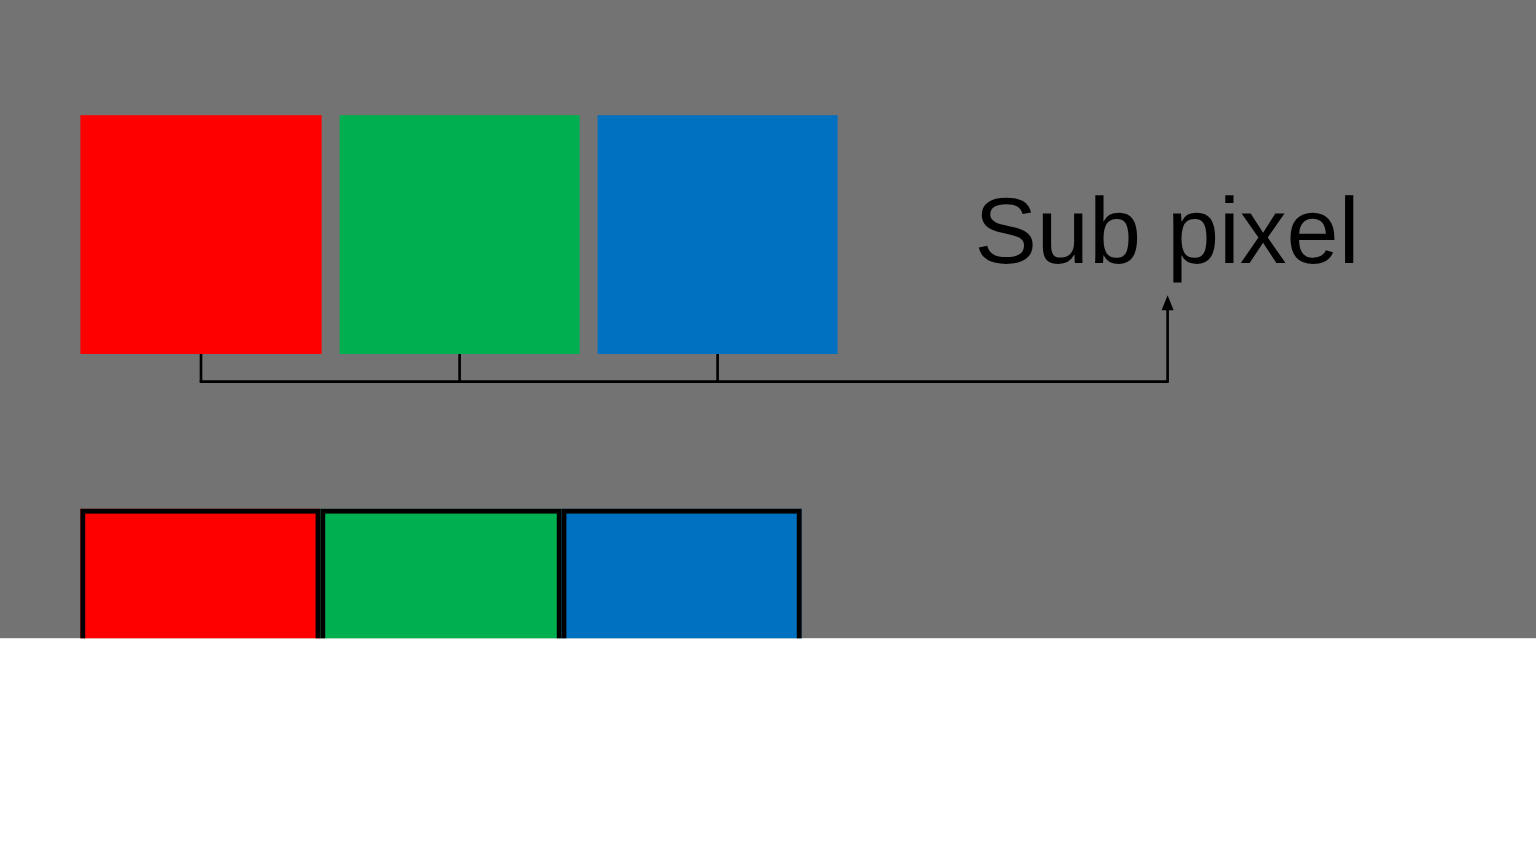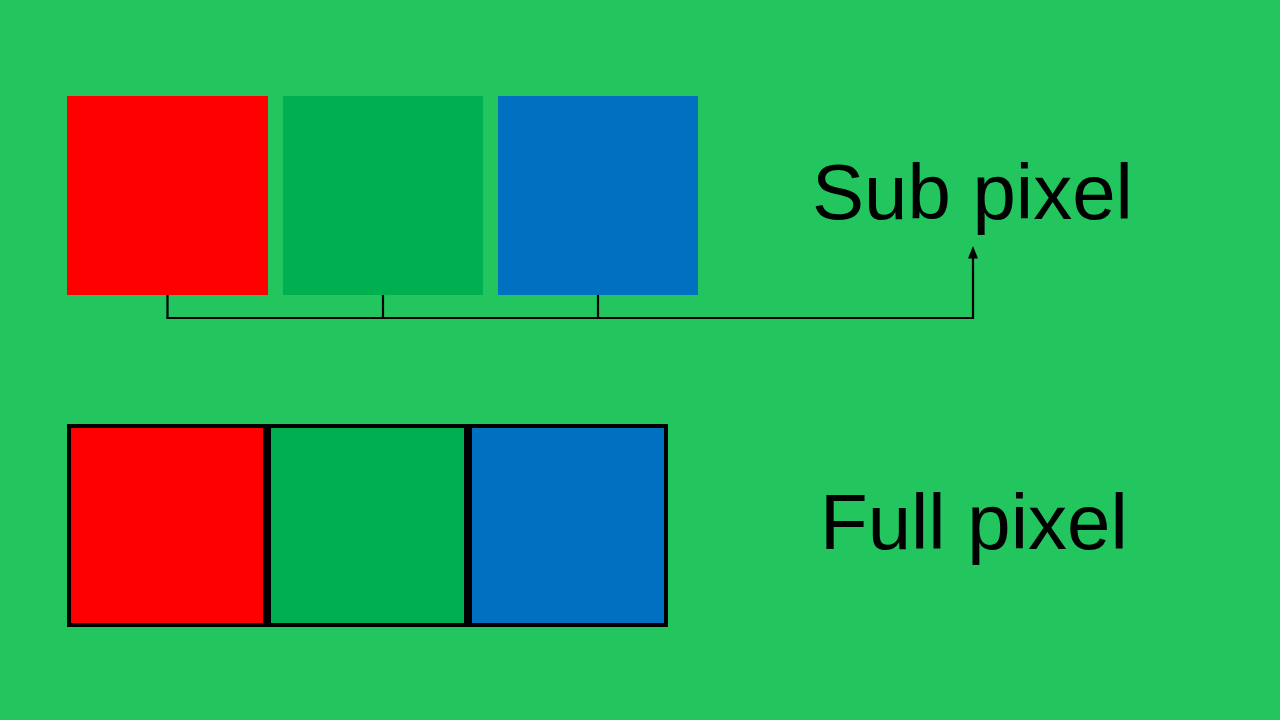--- a/index.html
+++ b/index.html
@@ -3,22 +3,22 @@
 <meta charset="utf-8">
 <style>
   html, body {
     margin: 0;
     padding: 0;
     background: #ffffff;
   }
   .canvas {
     position: relative;
     width: 1280px;
-    height: 720px;
-    background: #22c55e;
+    height: 532px;
+    background: #737373;
     overflow: hidden;
     font-family: "Liberation Sans", sans-serif;
   }
   .sq {
     position: absolute;
     top: 96px;
     height: 199px;
     width: 200px;
   }
   .sq.red   { left: 67px;  width: 201px; }
@@ -80,15 +80,14 @@
   </svg>
 
   <div class="label sub">Sub pixel</div>
 
   <div class="full-pixel-row">
     <div class="cell" style="background: rgb(255, 0, 0);"></div>
     <div class="cell" style="background: rgb(0, 176, 80);"></div>
     <div class="cell" style="background: rgb(0, 112, 192);"></div>
   </div>
 
-  <div class="label full">Full pixel</div>
 
 </div>
 
 </body></html>

